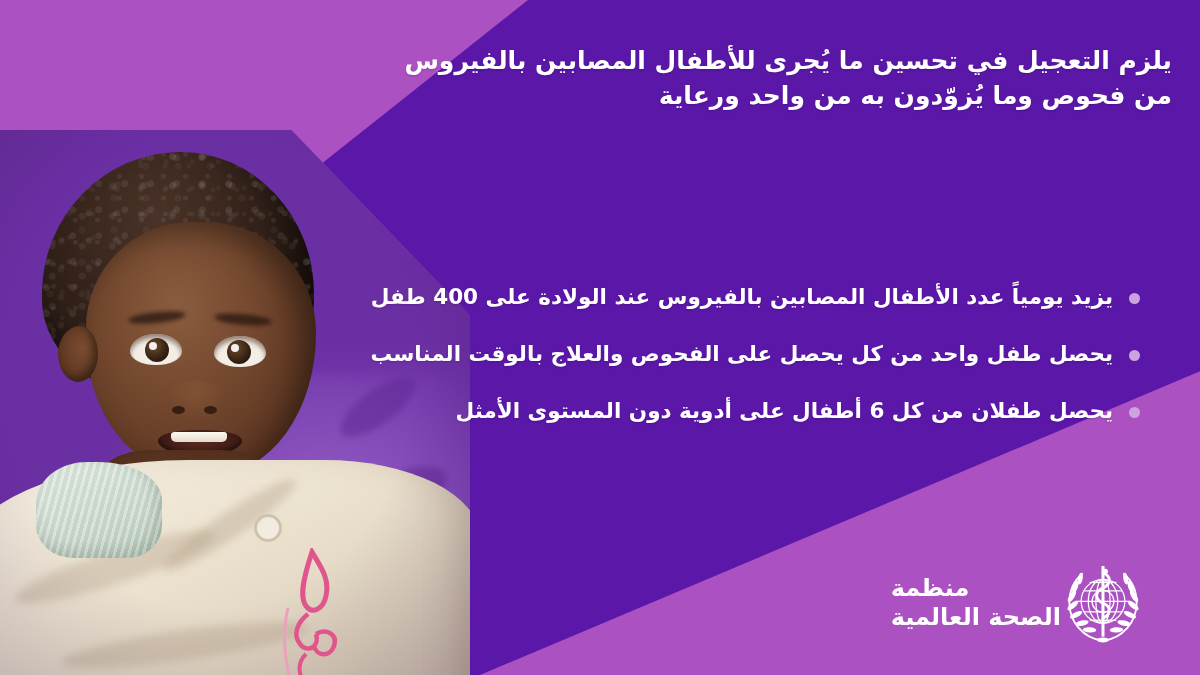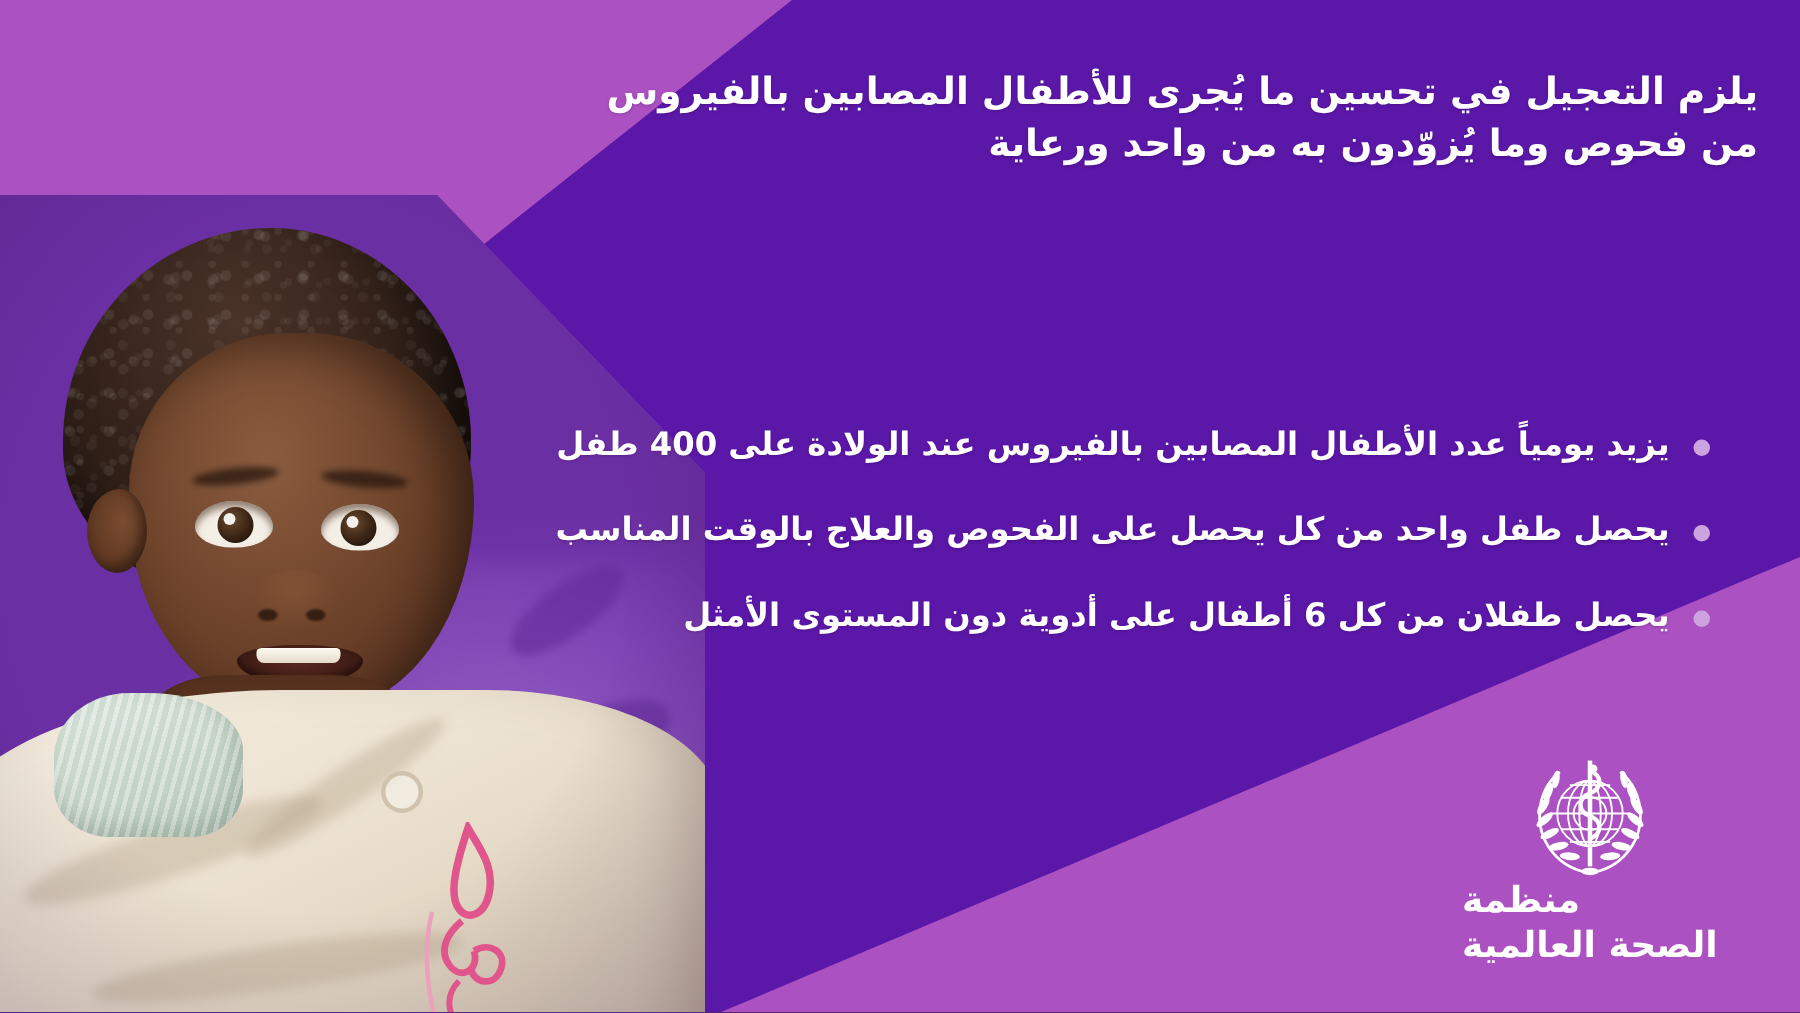--- a/index.html
+++ b/index.html
@@ -342,21 +342,21 @@
     text-shadow: 0 1px 2px rgba(40,0,70,.22);
   }
 
   
   .who-logo {
     position: absolute;
     z-index: 6;
     right: 55px;
     bottom: 30px;
     display: flex;
-    flex-direction: column;
+    flex-direction: row;
     align-items: center;
     gap: 0;
     direction: rtl;
   }
   .who-emblem {
     width: 84px;
     height: 84px;
     flex: 0 0 auto;
   }
   .who-name {

